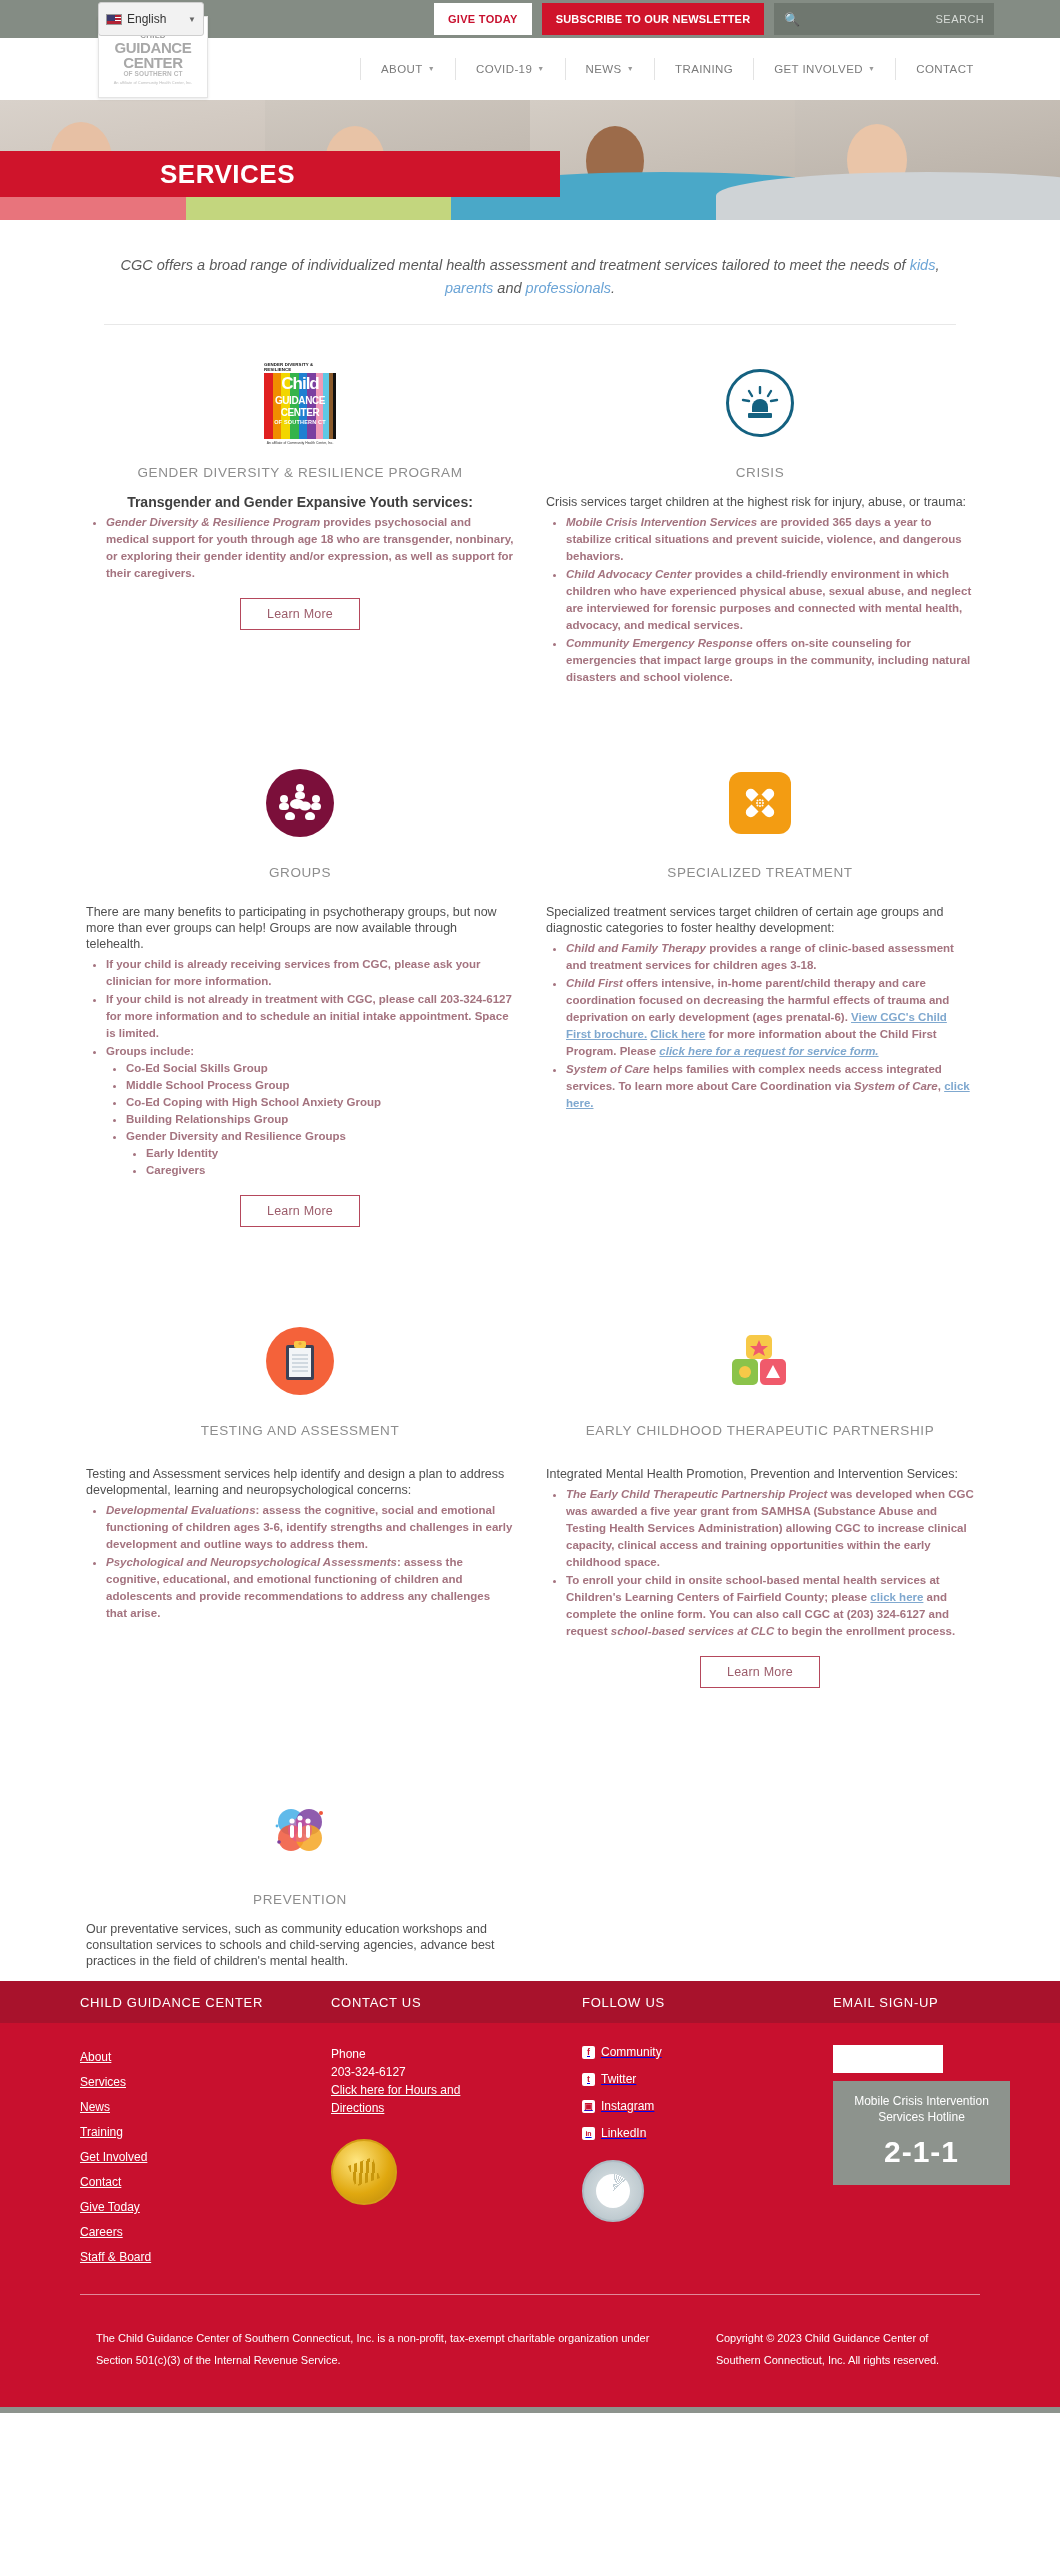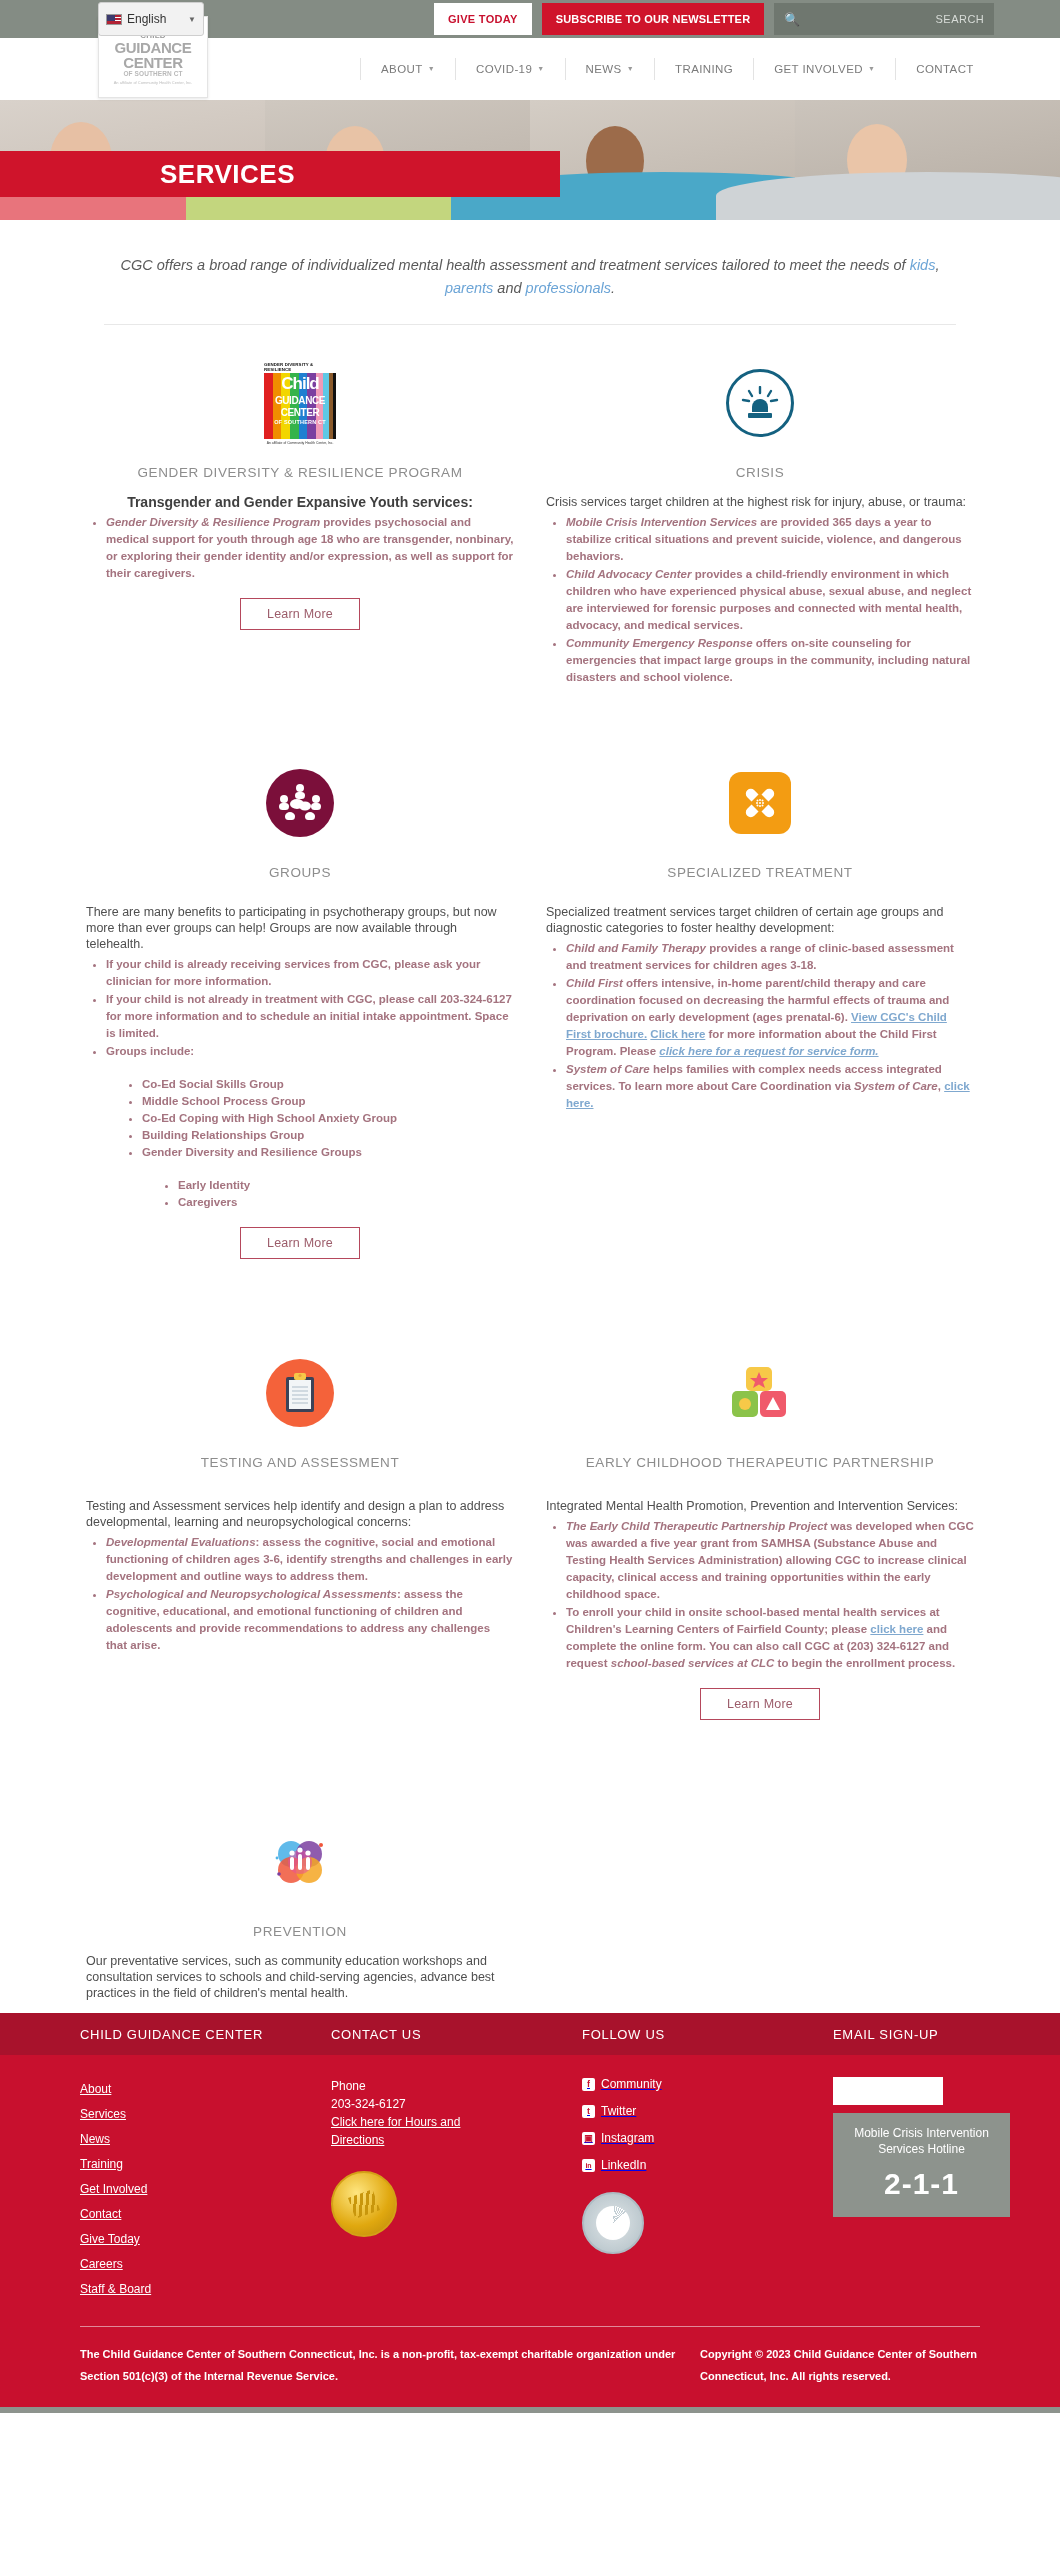--- a/index.html
+++ b/index.html
@@ -116,21 +116,21 @@
   .card h3{
     margin:6px 0 0; text-align:center; font-size:13.5px; font-weight:normal;
     color:#8d8d8d; letter-spacing:.6px;
   }
   .lede{ margin:14px 0 4px; font-size:12.5px; color:#4f4f4f; line-height:16px; }
   .lede.center{ text-align:center; font-weight:bold; font-size:14px; color:#3f3f3f; }
   ul.items{ margin:4px 0 0; padding-left:20px;font-weight:bold; }
   ul.items > li{
     font-size:11.5px; color:#a4737f; line-height:17px; margin-bottom:1px;
   }
-  ul.items ul{ margin:16px; padding-left:20px; list-style:disc; }
+  ul.items ul{ margin:0; padding-left:20px; list-style:disc; }
   ul.items ul li{ font-size:11.5px; color:#a4737f; line-height:17px; }
   .it{ font-style:italic; }
   .lnk{ color:#7fa8cf; }
   .lnk-i{ color:#7fa8cf; font-style:italic; }
   .learn-wrap{ display:flex; justify-content:center; margin-top:16px; }
   .learn{
     border:1px solid #b5485c; color:#9c5c6a; background:#fff;
     font-size:12.5px; padding:8px 26px; letter-spacing:.2px;
   }
   
@@ -206,21 +206,21 @@
   .seal-plat .star{
     width:34px;height:34px;
     background:conic-gradient(from 0deg,#fff 0 4deg,#c3ced4 4deg 8deg,#fff 8deg 12deg,#c3ced4 12deg 16deg,#fff 16deg 20deg,#c3ced4 20deg 24deg,#fff 24deg 28deg,#c3ced4 28deg 32deg,#fff 32deg 36deg,#c3ced4 36deg 40deg,#fff 40deg 44deg,#c3ced4 44deg 48deg,#fff 48deg 360deg);
     border-radius:50%;
   }
   .fdivider{ width:900px; margin:6px auto 0; border-top:1px solid #e08a99; }
   .fbottom{
     width:900px; margin:0 auto; padding:16px 0 20px;
     display:grid; grid-template-columns:620px 280px;
   }
-  .fbottom p{ margin:0; color:#fff; font-size:11px; line-height:22px;font-weight:bold; }
+  .fbottom p{ margin:16px; color:#fff; font-size:11px; line-height:22px; }
   .endbar{ height:6px; background:#8d938d; width:100%; }
 </style>
 </head>
 <body>
 
 <div class="topbar">
   <div class="lang-select">
     <span class="flag"></span>
     <span>English</span>
     <span class="caret">▼</span>

